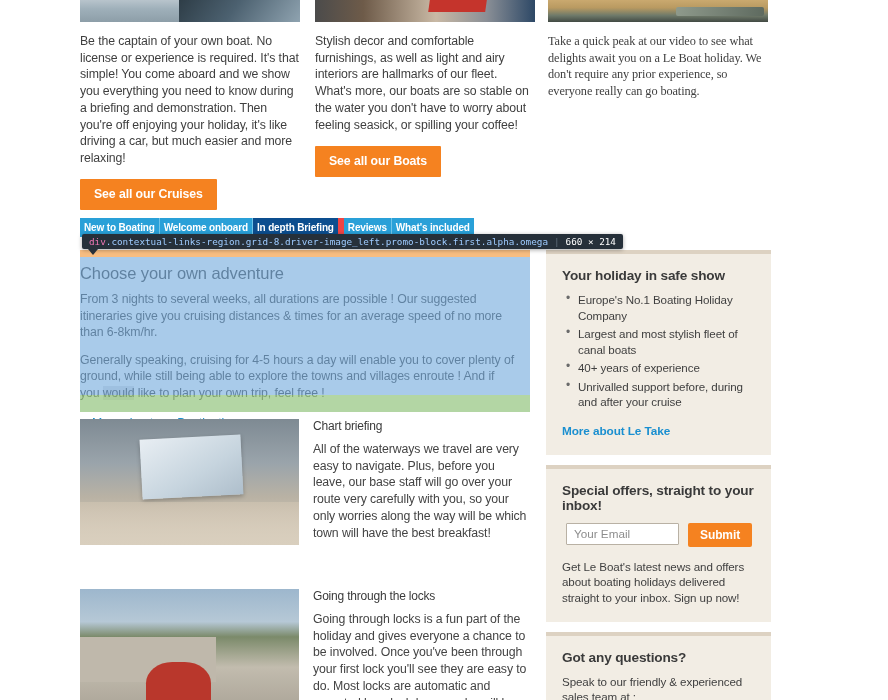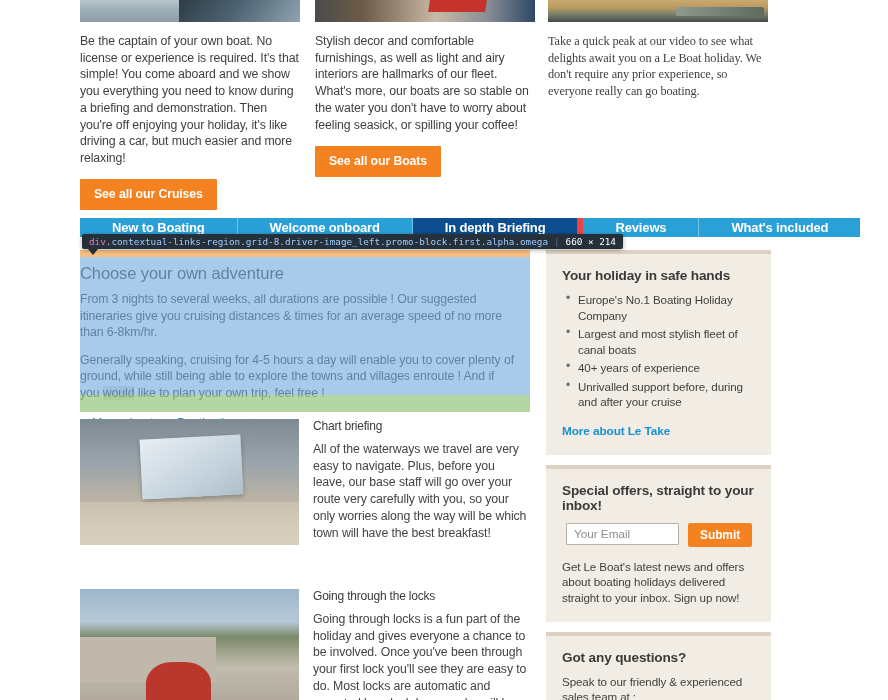--- a/index.html
+++ b/index.html
@@ -116,26 +116,26 @@
     position: absolute;
     left: 80px;
     top: 206px;
     height: 31px;
     display: flex;
     align-items: stretch;
   }
   .tab {
     background: #29a0d8;
     color: #ffffff;
-    font-size: 13px;
+    font-size: 10px;
     font-weight: bold;
     display: flex;
     align-items: center;
     justify-content: center;
-    padding: 0 32px;
+    padding: 0 4px;
     cursor: pointer;
     border-right: 1px solid #6fc4e8;
     letter-spacing: -0.15px;
     white-space: nowrap;
     box-sizing: border-box;
     margin-top: 12px;
   }
   .tab:last-child { border-right: none; }
   .tab.active {
     background: #0c4e8f;
@@ -487,21 +487,21 @@
         <h3 class="article-title">Going through the locks</h3>
         <p class="article-body">Going through locks is a fun part of the holiday and gives everyone a chance to be involved. Once you've been through your first lock you'll see they are easy to do. Most locks are automatic and operated by a lock-keeper who will be happy to help you.</p>
       </div>
     </div>
 
   </div>
 
   <div class="sidebar">
 
     <div class="side-card">
-      <h3 class="side-h">Your holiday in safe hands</h3>
+      <h3 class="side-h">Your holiday in safe show</h3>
       <ul class="side-ul">
         <li>Europe's No.1 Boating Holiday Company</li>
         <li>Largest and most stylish fleet of canal boats</li>
         <li>40+ years of experience</li>
         <li>Unrivalled support before, during and after your cruise</li>
       </ul>
       <a class="side-link">More about Le Take</a>
     </div>
 
     <div class="side-card">

